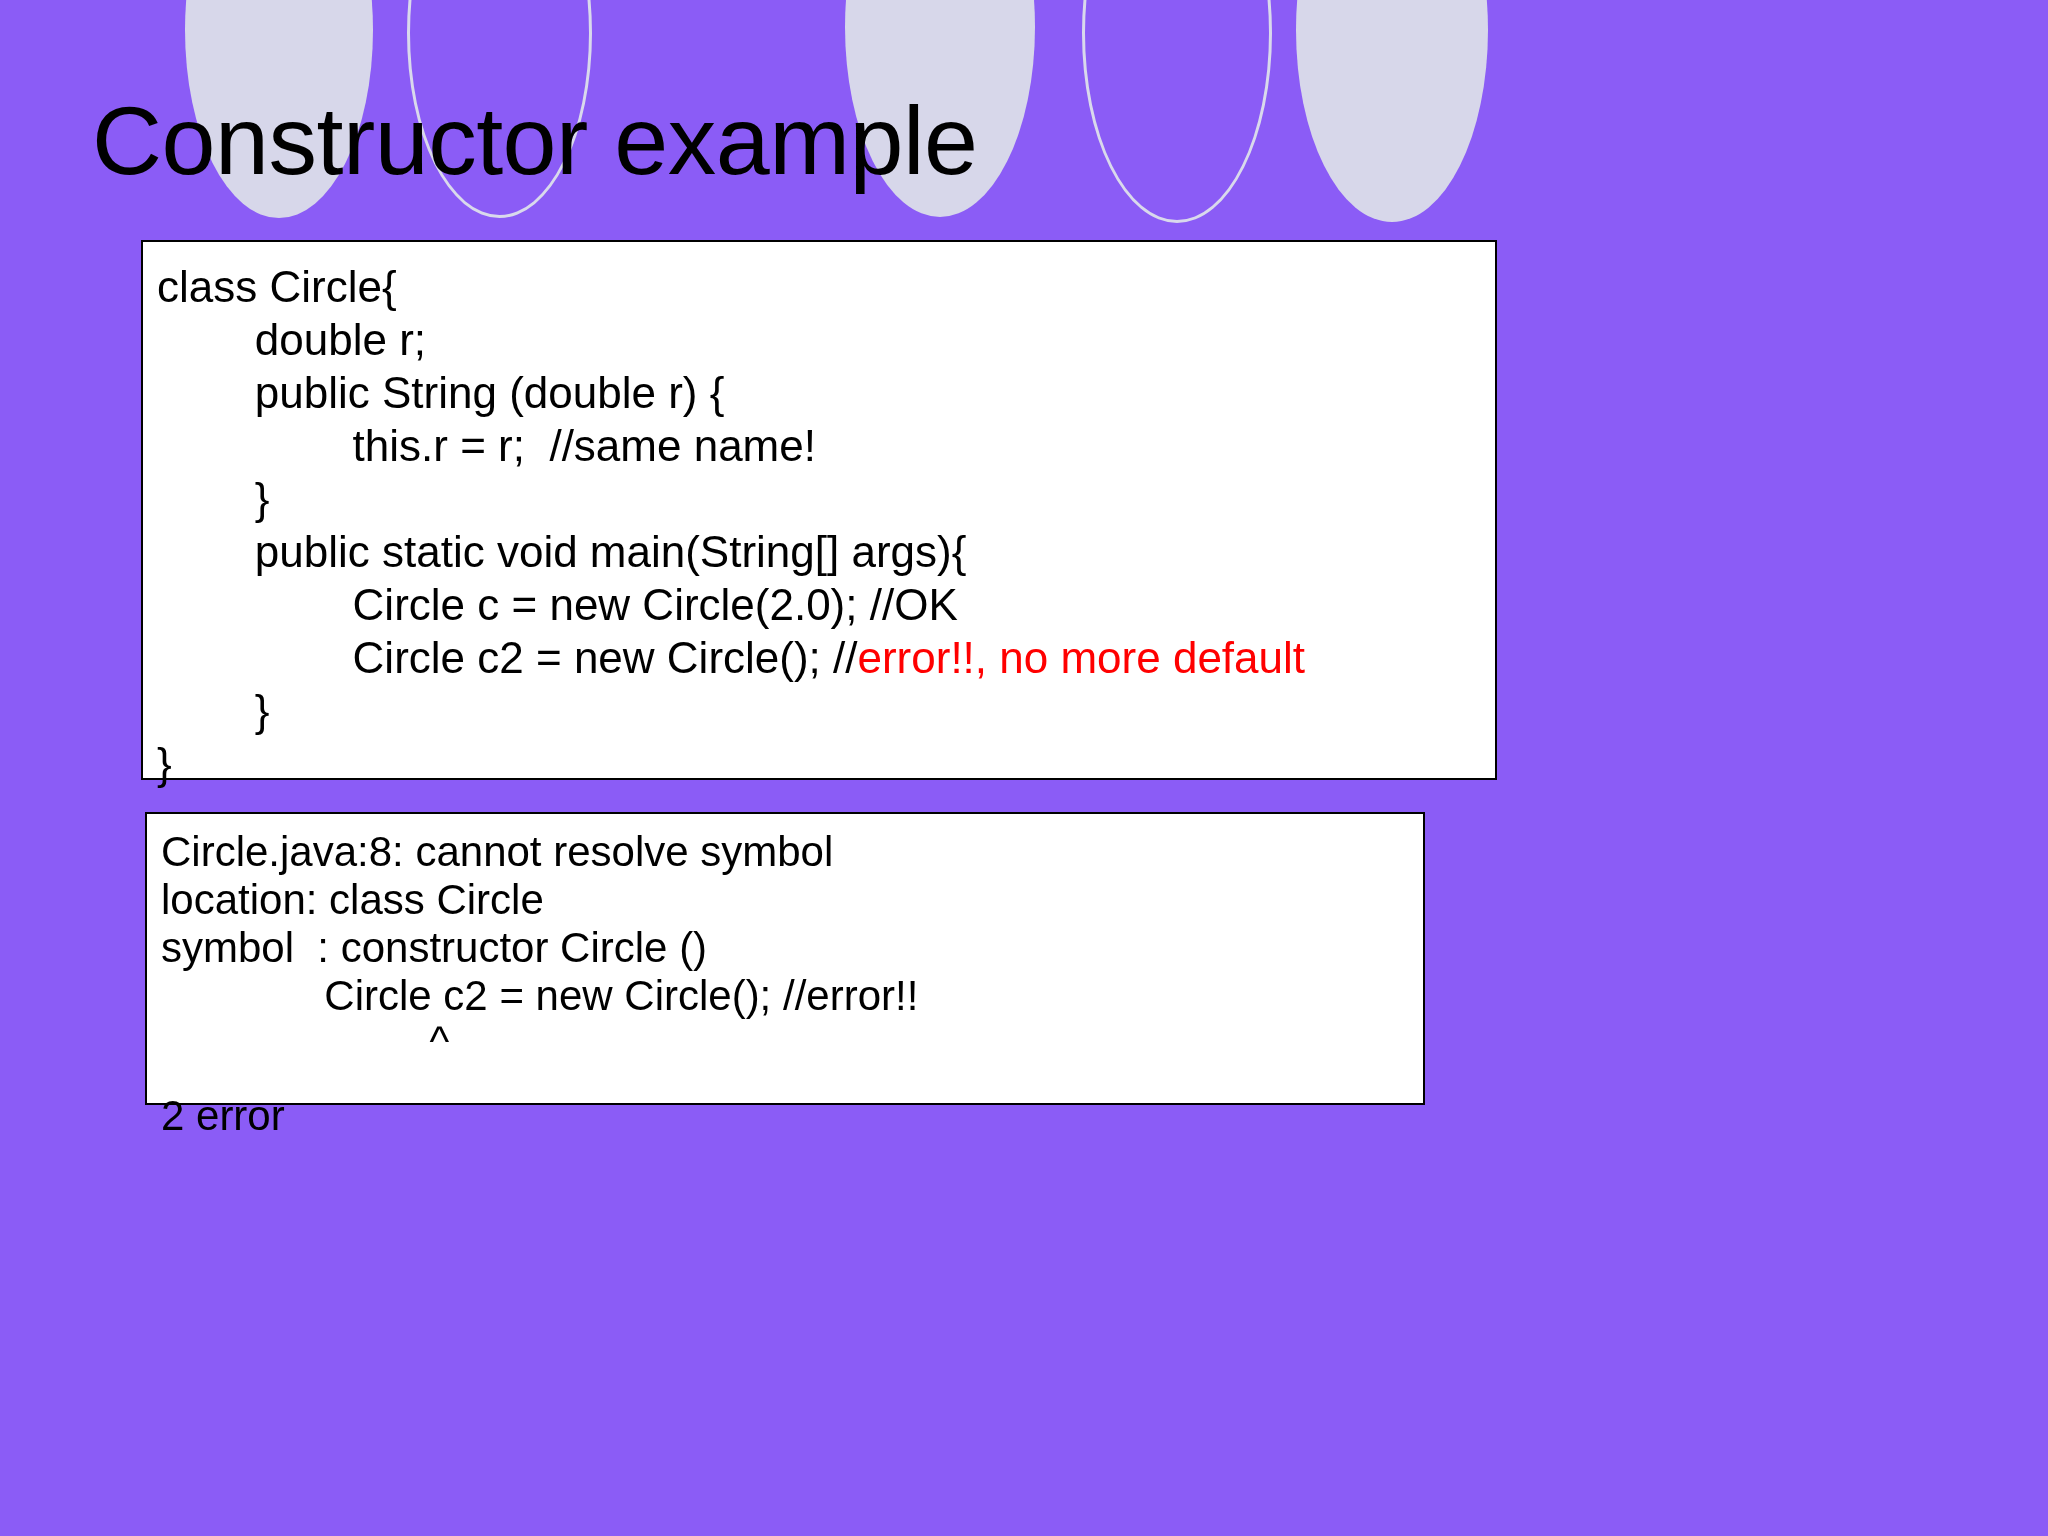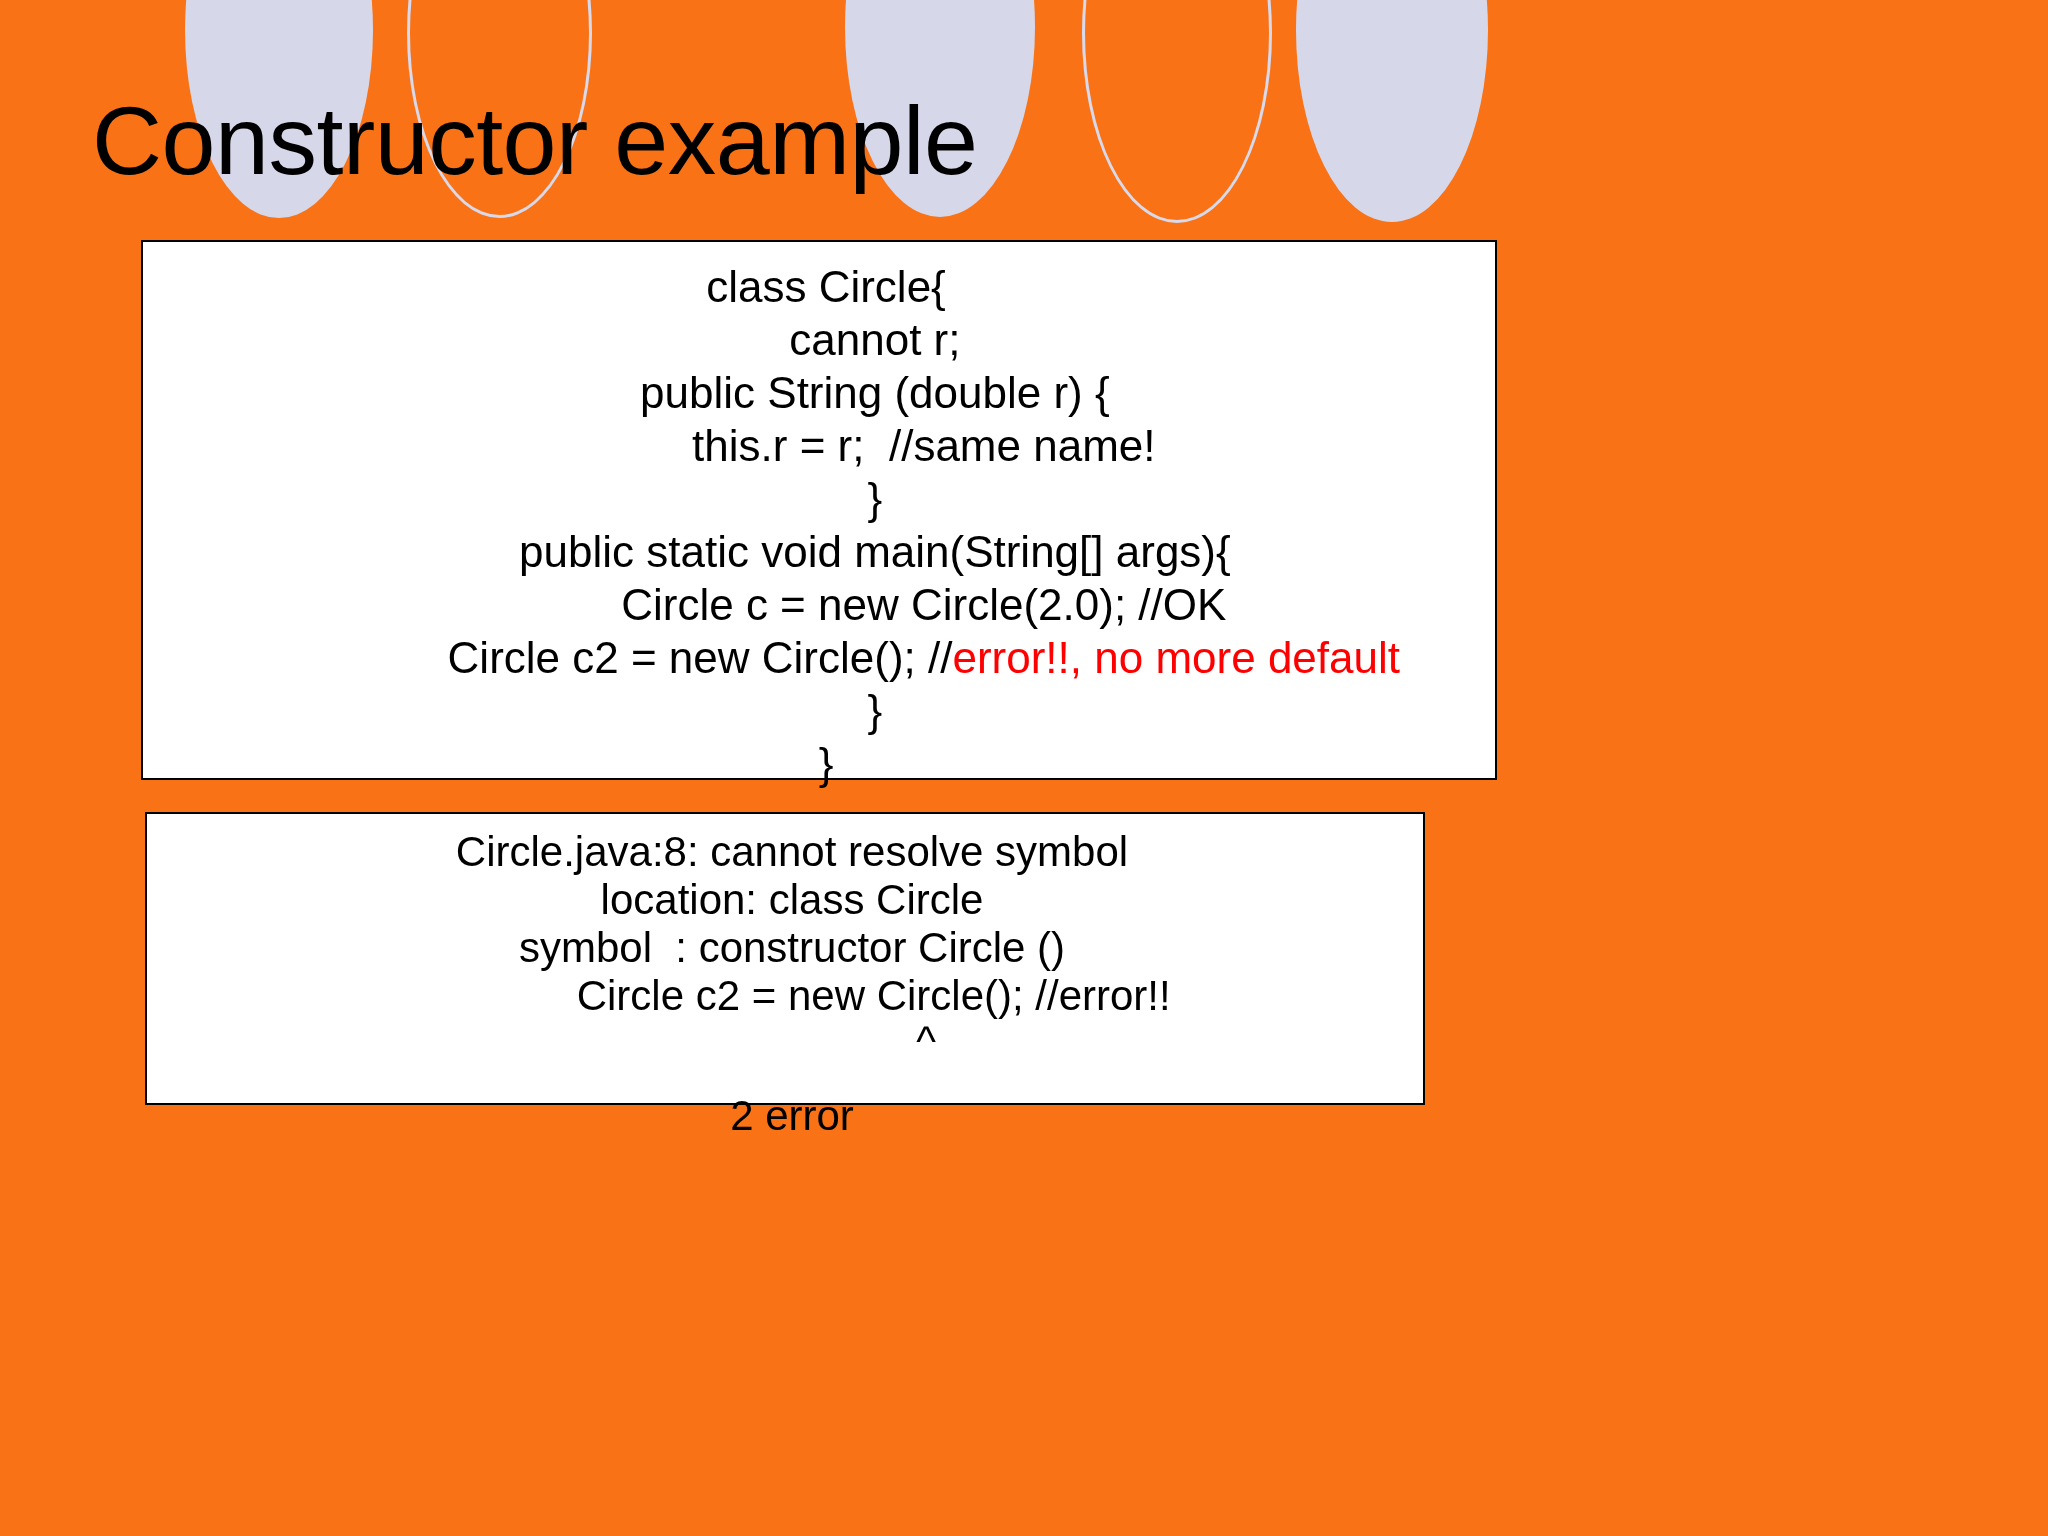--- a/index.html
+++ b/index.html
@@ -3,21 +3,21 @@
 <meta charset="utf-8">
 <style>
   html,body{margin:0;padding:0;}
   body{
     width:2048px;height:1536px;
     background:#ffffff;
     font-family:"Liberation Sans", sans-serif;
     overflow:hidden;
     position:relative;
   }
-  .slide{position:absolute;inset:0;background:#f97316;overflow:hidden;text-align:center;}
+  .slide{position:absolute;inset:0;background:#8b5cf6;overflow:hidden;}
 
   
   .deco-band{position:absolute;left:0;top:0;width:2048px;height:240px;overflow:hidden;pointer-events:none;}
   .deco-circle{position:absolute;border-radius:50%;}
   .deco-circle.filled{background:#d7d7ea;}
   .deco-circle.outline{background:transparent;border:3px solid #d9d9ec;box-sizing:border-box;}
 
   
   .title{
     position:absolute;left:92px;top:92px;
@@ -66,21 +66,21 @@
       <div class="deco-circle filled" style="left: 845px; top: -163px; width: 190px; height: 380px; border-radius: 50%;"></div>
       <div class="deco-circle outline" style="left: 1082px; top: -157px; width: 190px; height: 380px; border-radius: 50%;"></div>
       <div class="deco-circle filled" style="left: 1296px; top: -162px; width: 192px; height: 384px; border-radius: 50%;"></div>
     </div>
 
   <div class="title">Constructor example</div>
 
   <div class="code-box">
     <div class="code-lines" id="code-lines">
         <div class="cline"><span>class Circle{</span></div>
-        <div class="cline"><span>        cannot r;</span></div>
+        <div class="cline"><span>        double r;</span></div>
         <div class="cline"><span>        public String (double r) {</span></div>
         <div class="cline"><span>                this.r = r;  //same name!</span></div>
         <div class="cline"><span>        }</span></div>
         <div class="cline"><span>        public static void main(String[] args){</span></div>
         <div class="cline"><span>                Circle c = new Circle(2.0); //OK</span></div>
         <div class="cline"><span>                Circle c2 = new Circle(); //</span><span class="red" style="color: rgb(255, 0, 0);">error!!, no more default</span></div>
         <div class="cline"><span>        }</span></div>
         <div class="cline"><span>}</span></div>
       </div>
   </div>

